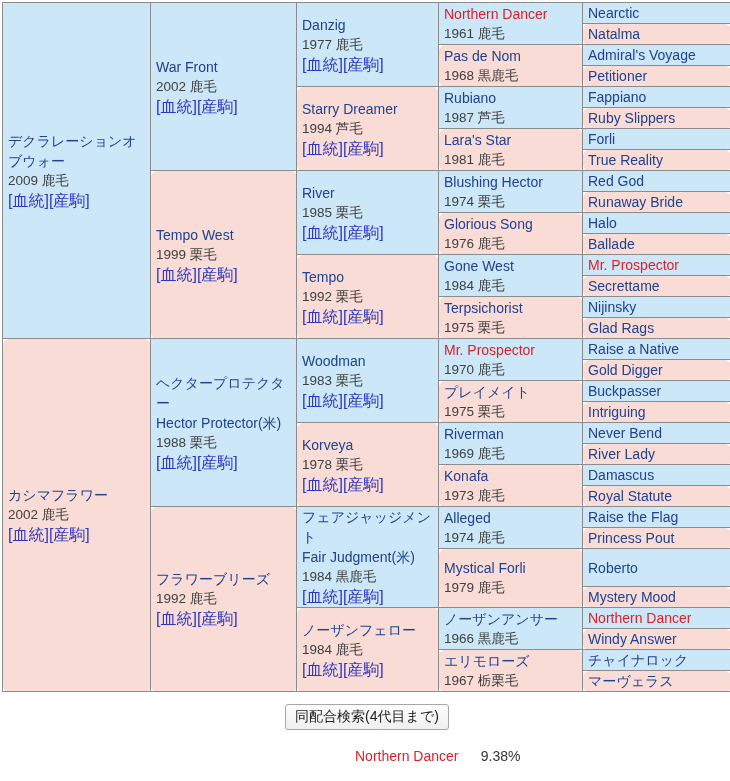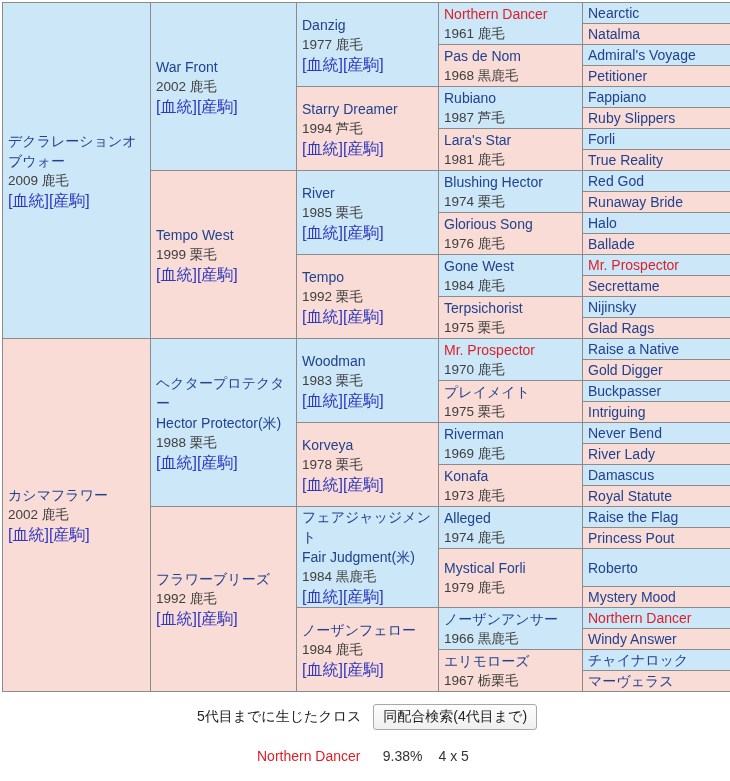--- a/index.html
+++ b/index.html
@@ -24,21 +24,21 @@
     width:728px;
   }
   tr{height:21px;}
   td{
     border:1px solid var(--border);
     padding:0 2px 0 5px;
     vertical-align:middle;
     overflow:hidden;
   }
   td.sire{background:var(--sire-bg);}
-  td.dam{background:var(--dam-bg);}
+  td.dam{background:var(--dam-bg);border-radius:6px;}
   a.hname{
     display:block;
     color:var(--name-blue);
     font-size:14px;
     line-height:20px;
     text-decoration:none;
     cursor:pointer;
     word-break:break-word;
   }
   a.hname.red{color:var(--red);}
@@ -406,28 +406,26 @@
         <tr>
           <td class="dam">
             <a class="hname">マーヴェラス</a>
           </td>
         </tr>
       </tbody>
   </table>
 
   <div class="cross-section">
     <div class="cross-head">
-      <span class="cross-caption">5代目までに生じたクロス</span>
       <button class="search-btn">同配合検索(4代目まで)</button>
     </div>
 
     <div class="cross-row">
       <span class="cname">Northern Dancer</span>
       <span class="cpct">9.38%</span>
-      <span class="cx">4 x 5</span>
     </div>
 
     <div class="cross-row">
       <span class="cname">Mr. Prospector</span>
       <span class="cpct">9.38%</span>
       <span class="cx">5 x 4</span>
     </div>
   </div>
 
 </div>

